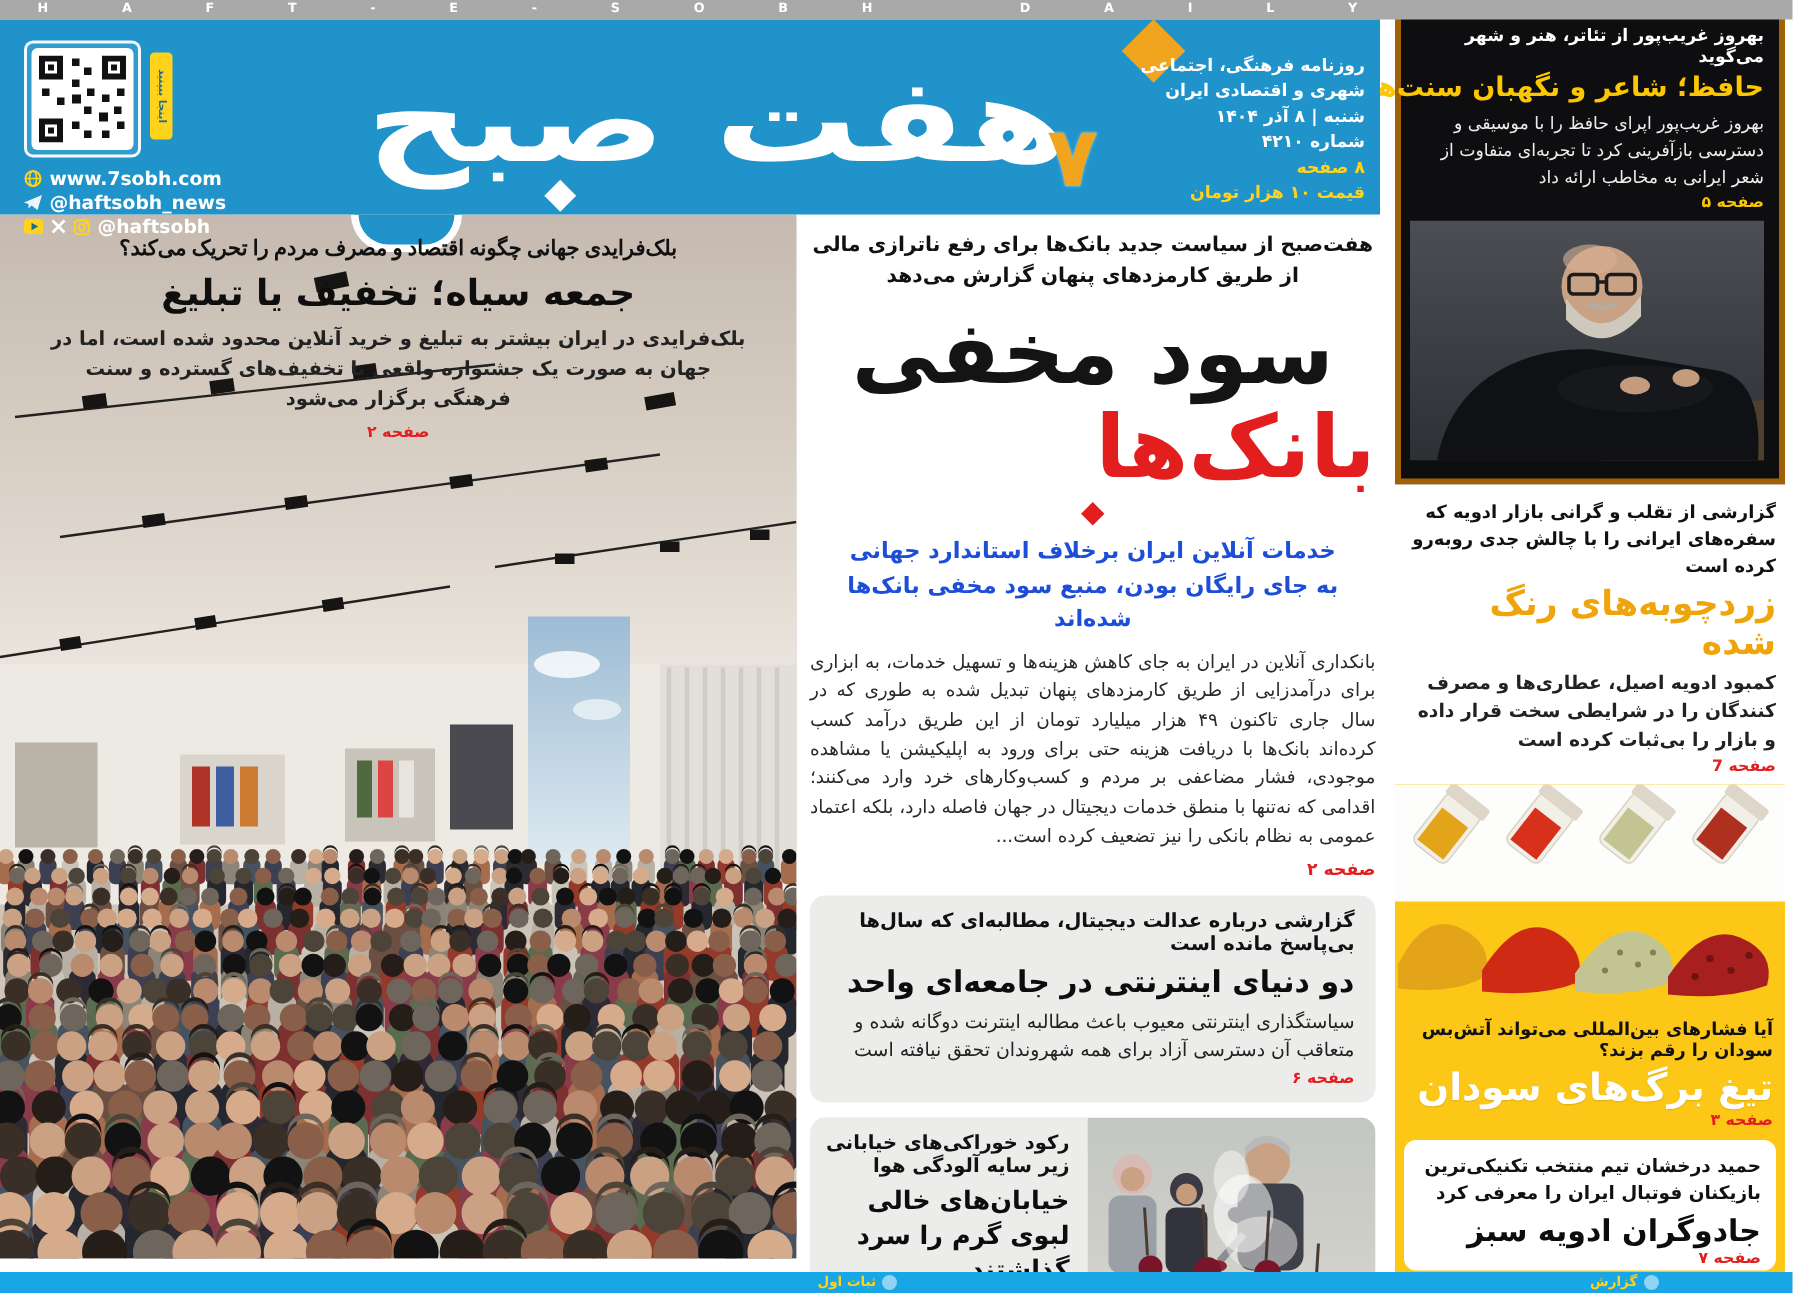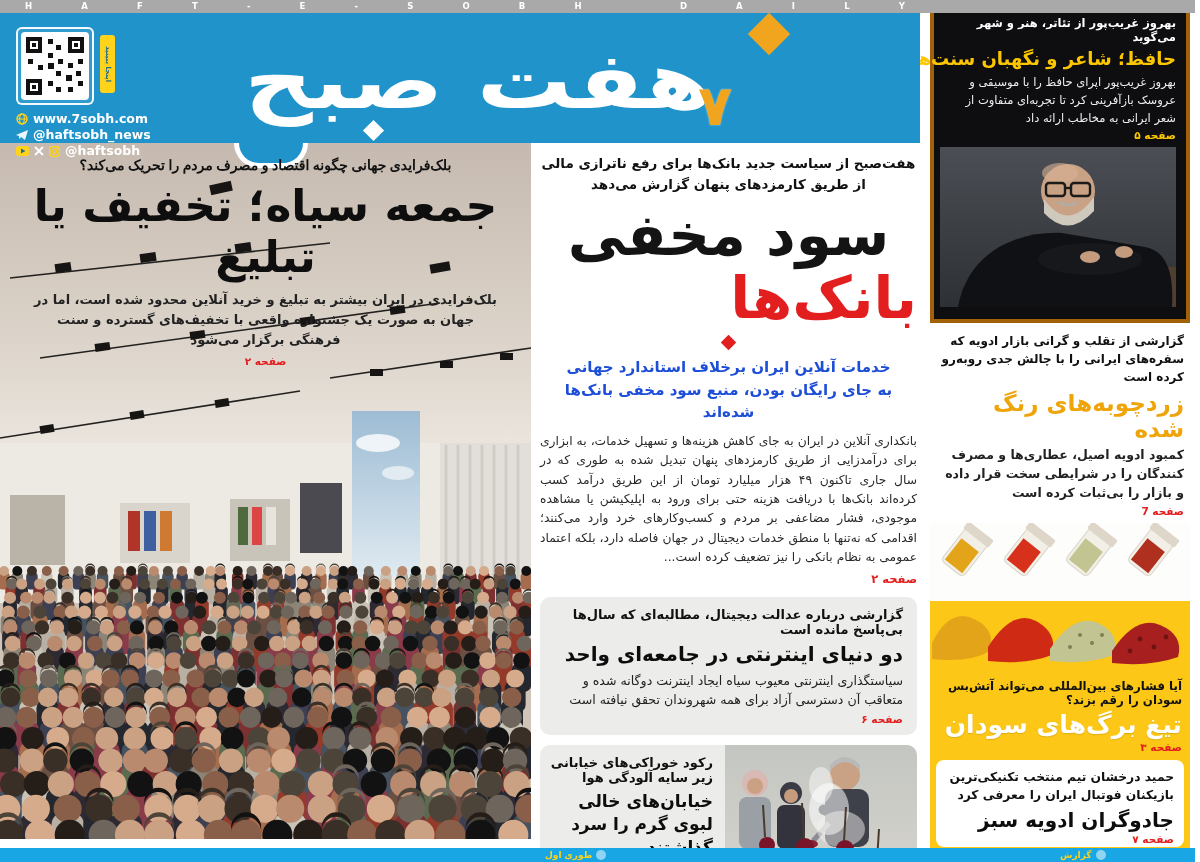--- a/index.html
+++ b/index.html
@@ -27,21 +27,21 @@
   .logo-swash { position:absolute; left:234px; top:143px; width:74px; height:25px; background:#2094ca; border:5px solid #fff; border-top:none; border-radius:0 0 45px 45px; z-index:3; }
 
   .header-info { position:absolute; right:10px; top:22px; width:150px; text-align:right; direction:rtl; color:#fff; font-size:11.5px; font-weight:bold; line-height:17px; }
   .header-info .yellow { color:#ffd21c; }
 
   
   .photo-left { position:absolute; left:0; top:143px; width:531px; height:696px; overflow:hidden; background:#cfc4b7; }
   .photo-left svg { position:absolute; left:0; top:0; }
   .bf-overlay { position:absolute; left:0; top:14px; width:100%; text-align:center; direction:rtl; z-index:4; }
   .bf-kicker { font-size:14px; font-weight:bold; color:#111;font-family:Liberation Serif, serif; }
-  .bf-headline { font-size:44px; font-weight:900; color:#0e0e0e; margin-top:6px; letter-spacing:-1px; }
+  .bf-headline { font-size:24px; font-weight:900; color:#0e0e0e; margin-top:6px; letter-spacing:-1px; }
   .bf-deck { font-size:13px; font-weight:bold; color:#222; margin:8px auto 0; max-width:470px; line-height:1.55; }
   .pageref { color:#e31e1e; font-weight:bold; }
   .bf-overlay .pageref { font-size:10.5px; margin-top:5px; }
 
   
   .center-col { position:absolute; left:540px; top:143px; width:377px; direction:rtl; }
   .prewrap { white-space:pre-line; }
   .ms-kicker { text-align:center; font-size:13.5px; font-weight:bold; color:#111; line-height:1.55; margin-top:10px; }
   .ms-h1 { text-align:center; font-size:58px; font-weight:900; color:#141414; line-height:1.18; margin-top:6px; letter-spacing:-2px; }
   .ms-h2 { font-size:58px; font-weight:900; color:#e31e1e; line-height:1.0; letter-spacing:-2px; }
@@ -186,20 +186,28 @@
       </div>
     </div>
 
     <div class="logo">
       <div class="logo-fa" dir="rtl">هفت صبح</div>
       <div class="logo-diamond-orange"></div>
       <div class="logo-seven">۷</div>
       <div class="logo-diamond-white"></div>
     </div>
 
+    <div class="header-info">
+      <div>روزنامه فرهنگی، اجتماعی</div>
+      <div>شهری و اقتصادی ایران</div>
+      <div>شنبه | ۸ آذر ۱۴۰۴</div>
+      <div>شماره ۴۲۱۰</div>
+      <div class="yellow">۸ صفحه</div>
+      <div class="yellow">قیمت ۱۰ هزار تومان</div>
+    </div>
   </div>
   <div class="logo-swash"></div>
 
   <div class="photo-left">
     <svg id="crowdsvg" width="531" height="696" viewBox="0 0 531 696">
       <defs>
         <linearGradient id="ceil" x1="0" y1="0" x2="0" y2="1">
           <stop offset="0" stop-color="#c6bab0"></stop>
             <stop offset="0.5" stop-color="#d8cfc5"></stop>
             <stop offset="1" stop-color="#eee9e2"></stop>
@@ -1235,21 +1243,21 @@
     <div class="ms-h2">بانک‌ها</div>
     <div class="ms-diamond"></div>
     <div class="ms-deck prewrap">خدمات آنلاین ایران برخلاف استاندارد جهانی
 به جای رایگان بودن، منبع سود مخفی بانک‌ها شده‌اند</div>
     <div class="ms-body">بانکداری آنلاین در ایران به جای کاهش هزینه‌ها و تسهیل خدمات، به ابزاری برای درآمدزایی از طریق کارمزدهای پنهان تبدیل شده به طوری که در سال جاری تاکنون ۴۹ هزار میلیارد تومان از این طریق درآمد کسب کرده‌اند بانک‌ها با دریافت هزینه حتی برای ورود به اپلیکیشن یا مشاهده موجودی، فشار مضاعفی بر مردم و کسب‌وکارهای خرد وارد می‌کنند؛ اقدامی که نه‌تنها با منطق خدمات دیجیتال در جهان فاصله دارد، بلکه اعتماد عمومی به نظام بانکی را نیز تضعیف کرده است...</div>
     <div class="pageref ms-pageref">صفحه ۲</div>
 
     <div class="gray-card">
       <div class="gc-kicker">گزارشی درباره عدالت دیجیتال، مطالبه‌ای که سال‌ها بی‌پاسخ مانده است</div>
       <div class="gc-headline">دو دنیای اینترنتی در جامعه‌ای واحد</div>
-      <div class="gc-deck">سیاستگذاری اینترنتی معیوب سیاه ایجاد اینترنت دوگانه شده و متعاقب آن دسترسی آزاد برای همه شهروندان تحقق نیافته است</div>
+      <div class="gc-deck">سیاستگذاری اینترنتی معیوب باعث مطالبه اینترنت دوگانه شده و متعاقب آن دسترسی آزاد برای همه شهروندان تحقق نیافته است</div>
       <div class="pageref gc-pageref">صفحه ۶</div>
     </div>
 
     <div class="food-card">
       <div class="food-text">
         <div class="gc-kicker">رکود خوراکی‌های خیابانی زیر سایه آلودگی هوا</div>
         <div class="gc-headline prewrap">خیابان‌های خالی
 لبوی گرم را سرد گذاشتند</div>
 
       </div>
@@ -1320,21 +1328,21 @@
             <rect x="8" y="163" width="20" height="3" fill="#fff" opacity="0.7"></rect>
         </svg>
       </div>
     </div>
   </div>
 
   <div class="right-col">
     <div class="hafez-box">
       <div class="hz-kicker">بهروز غریب‌پور از تئاتر، هنر و شهر می‌گوید</div>
       <div class="hz-headline">حافظ؛ شاعر و نگهبان سنت‌ها</div>
-      <div class="hz-deck">بهروز غریب‌پور اپرای حافظ را با موسیقی و عروسک بازآفرینی کرد تا تجربه‌ای متفاوت از شعر ایرانی به مخاطب ارائه داد</div>
+      <div class="hz-deck">بهروز غریب‌پور اپرای حافظ را با موسیقی و دسترسی بازآفرینی کرد تا تجربه‌ای متفاوت از شعر ایرانی به مخاطب ارائه داد</div>
       <div class="hz-pageref">صفحه ۵</div>
       <div class="hafez-photo">
         <svg width="236" height="160" viewBox="0 0 236 160">
           <defs>
               <linearGradient id="studio" x1="0" y1="0" x2="0" y2="1">
                 <stop offset="0" stop-color="#4b4f55"></stop>
                 <stop offset="1" stop-color="#2d3034"></stop>
               </linearGradient>
             </defs>
           <rect width="236" height="160" fill="url(#studio)"></rect>
@@ -1415,21 +1423,21 @@
           <div class="pageref fb-pageref">صفحه ۷</div>
         </div>
 
       </div>
     </div>
   </div>
 
   <div class="bottom-bar">
     <div class="bb-item" style="left:545px;">
       <span class="dot"></span>
-      <span>طوری اول</span>
+      <span>ثبات اول</span>
     </div>
     <div class="bb-item" style="left:1060px;">
       <span class="dot"></span>
       <span>گزارش</span>
     </div>
   </div>
 
 </div>
 
 </body></html>

